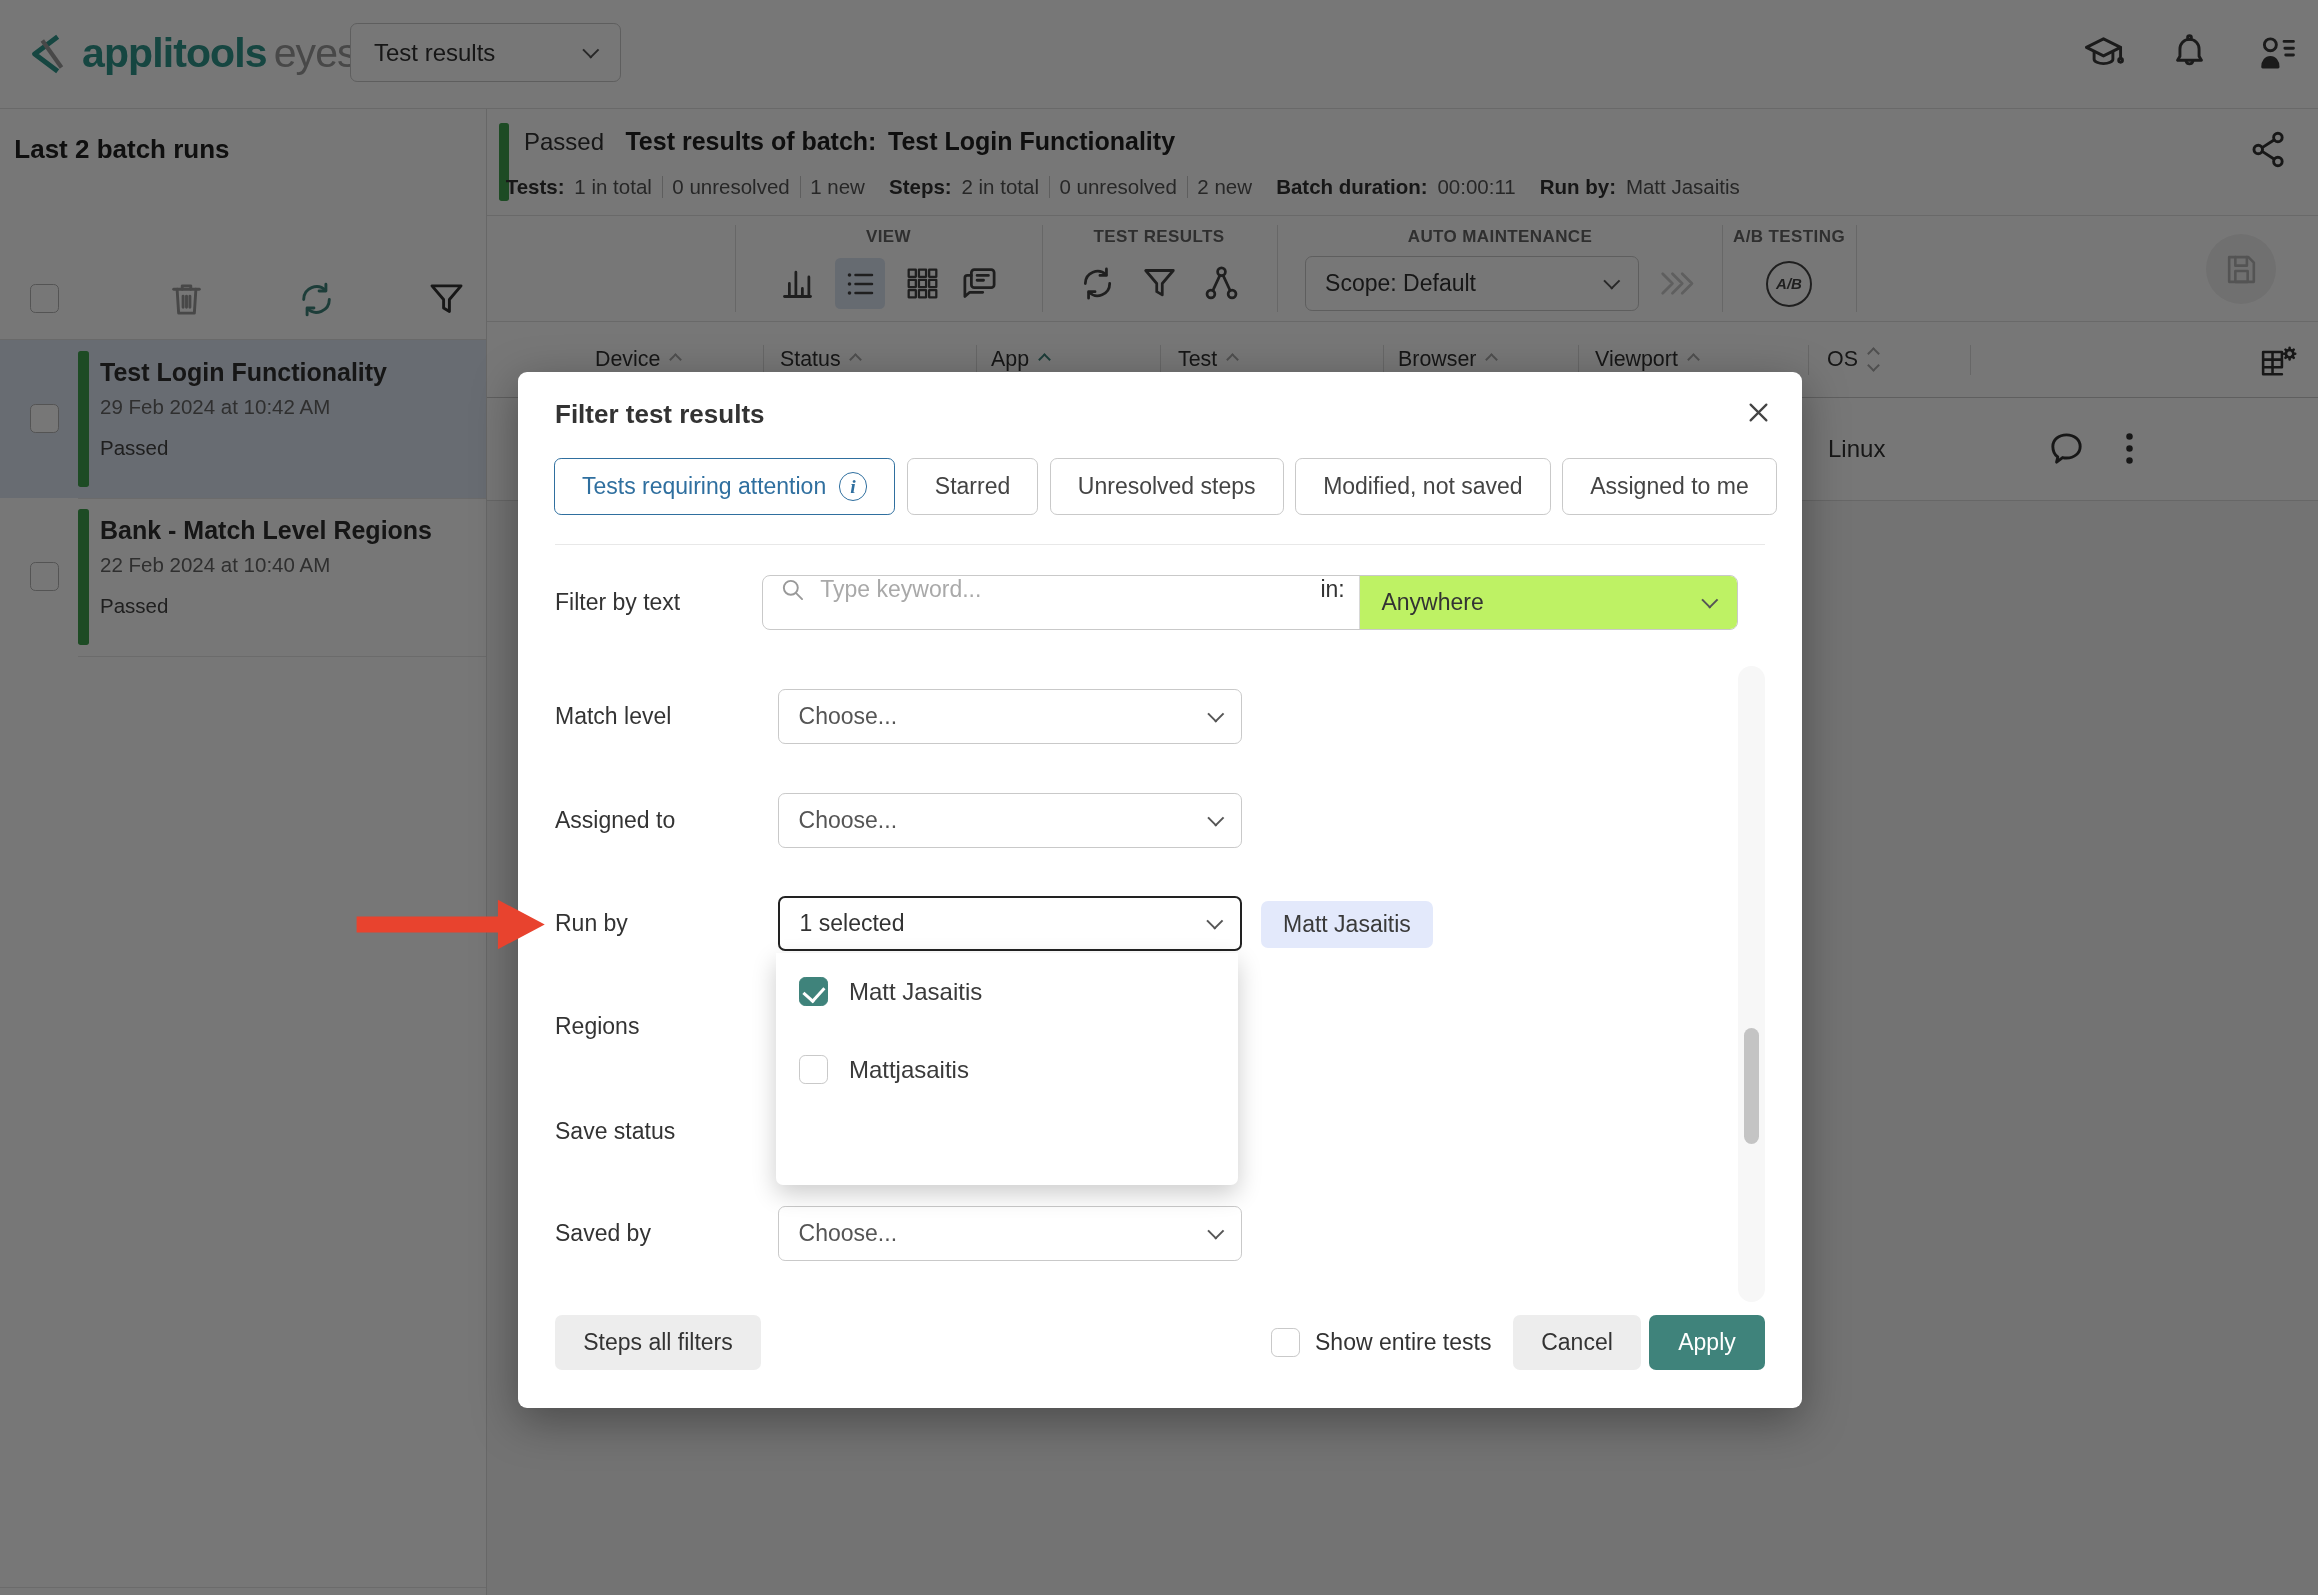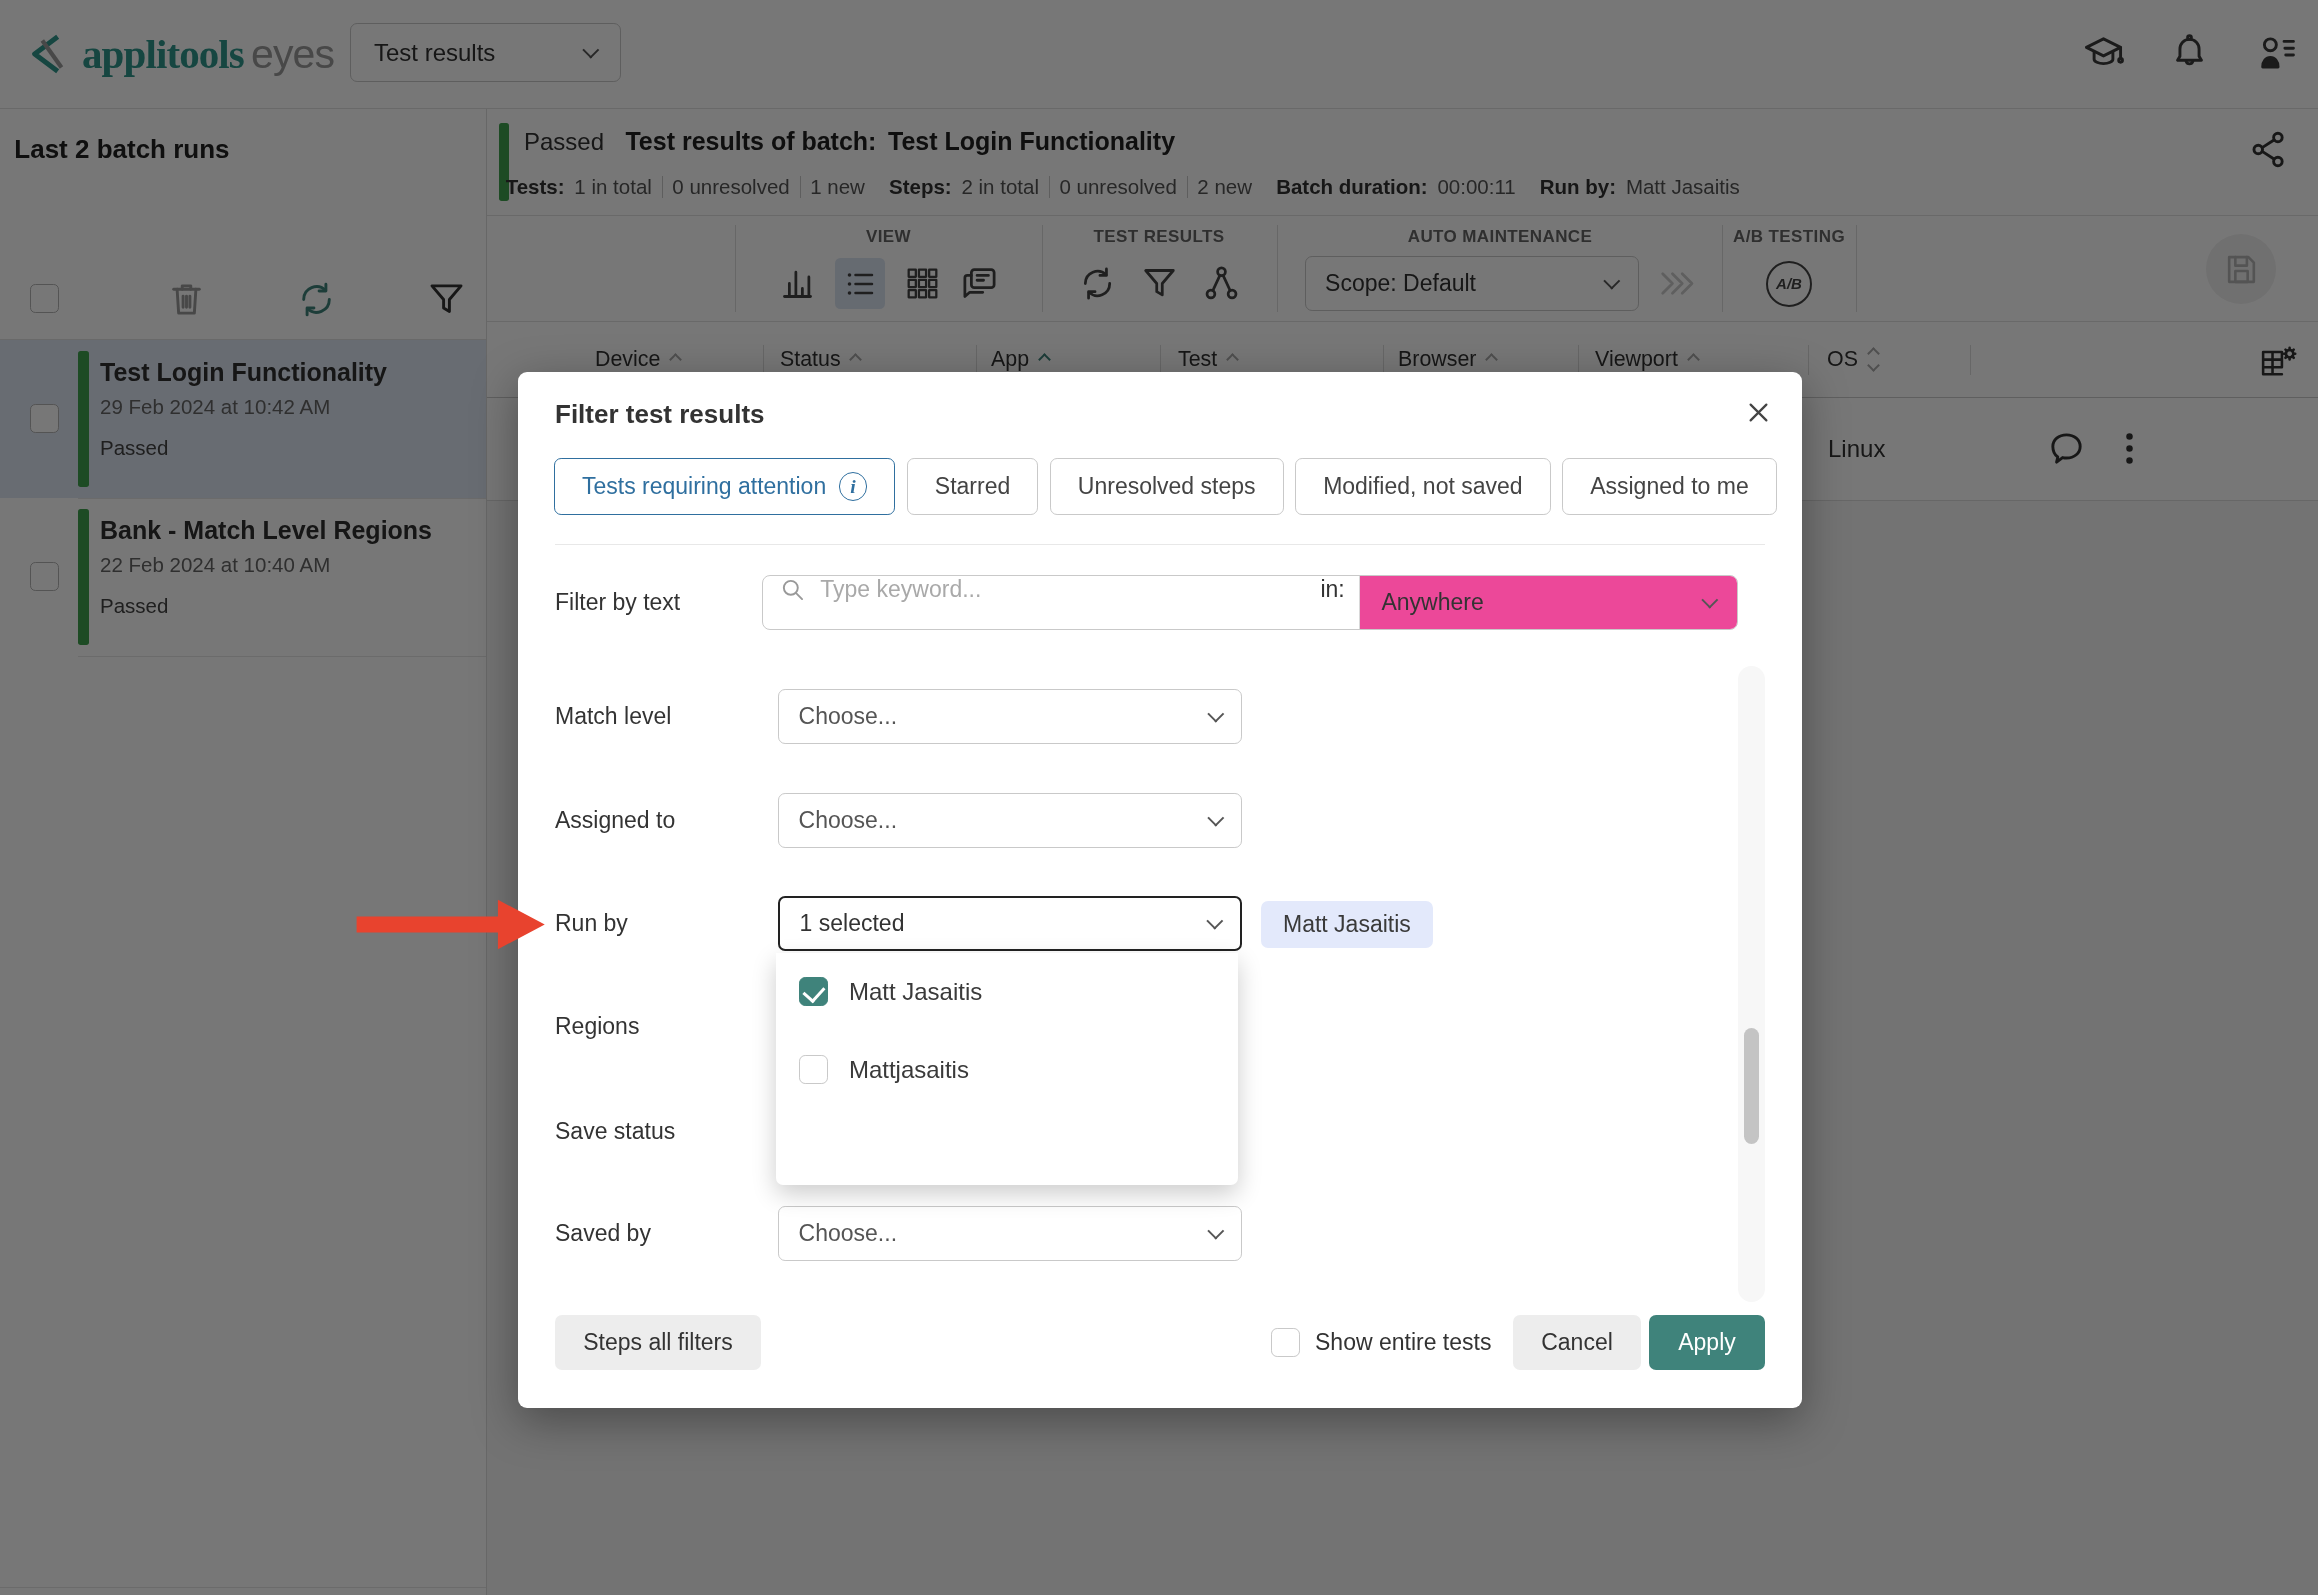--- a/index.html
+++ b/index.html
@@ -8,21 +8,21 @@
     position:relative; width:2319px; height:1595px; overflow:hidden;
     background:#fff; font-family:"Liberation Sans", sans-serif; color:#333;
   }
   svg { display:block; }
   .ico { stroke:currentColor; fill:none; stroke-width:1.7; stroke-linecap:round; stroke-linejoin:round; }
 
   
   .topbar { position:absolute; left:0; top:0; width:2319px; height:109px; background:#fff; border-bottom:0.9px solid #e0e0e0; }
   .logo { position:absolute; left:27px; top:30px; display:flex; align-items:center; }
   .logo-mark { width:46px; height:46px; margin-right:9px; }
-  .logo-primary { font-size:41px; font-weight:bold; color:#2f968c; letter-spacing:-0.9px;font-family:Liberation Serif, serif; }
+  .logo-primary { font-size:41px; font-weight:bold; color:#2f968c; letter-spacing:-0.9px; }
   .logo-secondary { font-size:41px; color:#9b9b9b; margin-left:7.1px; letter-spacing:-0.9px; }
   .app-select { position:absolute; left:350px; top:23px; width:271px; height:59px; border:1.8px solid #c9c9c9; border-radius:7.1px;
     display:flex; align-items:center; padding:0 23px; font-size:24px; color:#333; background:#fff; }
   .app-select .sel-chev { margin-left:auto; }
   .topbar-icons { position:absolute; right:23px; top:32px; display:flex; gap:45px; align-items:center; color:#3a3a3a; }
   .topbar-icons svg { width:41px; height:41px; }
 
   
   .sel-chev { width:11.6px; height:11.6px; border-right:2.3px solid #555; border-bottom:2.3px solid #555; transform:rotate(45deg); margin-top:-5.3px; flex:none; }
   .chev { display:inline-block; width:9px; height:9px; border-left:2px solid #a9a9a9; border-top:2px solid #a9a9a9; transform:rotate(45deg); }
@@ -106,21 +106,21 @@
   .info-icon::after { content:"i"; }
   .m-divider { position:absolute; left:37px; right:37px; top:172px; height:0.9px; background:#e8e8e8; }
 
   .m-row-label { position:absolute; left:37px; height:55px; display:flex; align-items:center; font-size:23px; color:#333; }
   .text-filter-group { position:absolute; left:244px; top:203px; width:976px; height:55px; border:1.8px solid #c9c9c9; border-radius:8px;
     display:flex; align-items:flex-start; overflow:hidden; background:#fff; }
   .tf-search { width:27px; height:27px; color:#999; margin-left:16px; flex:none; }
   .tf-input { flex:1; border:none; outline:none; font-size:23px; color:#333; padding:0 14.3px; font-family:inherit; background:transparent; min-width:0; }
   .tf-input::placeholder { color:#a9a9a9; }
   .tf-in { font-size:23px; color:#333; margin-right:14.3px; }
-  .tf-scope { width:378px; height:100%; background:#ec4899; border-left:0.9px solid #d8d8d8; display:flex; align-items:center;
+  .tf-scope { width:378px; height:100%; background:#bef264; border-left:0.9px solid #d8d8d8; display:flex; align-items:center;
     padding:0 21.4px; font-size:23px; color:#333; flex:none; }
   .tf-scope .sel-chev { margin-left:auto; }
 
   .m-select { position:absolute; left:260px; width:464px; height:55px; border:1.8px solid #c9c9c9; border-radius:7.1px; background:#fff;
     display:flex; align-items:center; padding:0 19.6px; font-size:23px; color:#555; }
   .m-select .sel-chev { margin-left:auto; }
   .m-select.focused { border:2.7px solid #222; color:#333; }
   .runby-tag { position:absolute; left:743px; top:529px; height:47px; background:#e3e9fb; border-radius:7.1px;
     display:flex; align-items:center; padding:0 22px; font-size:23px; color:#3a3a3a; }
 

